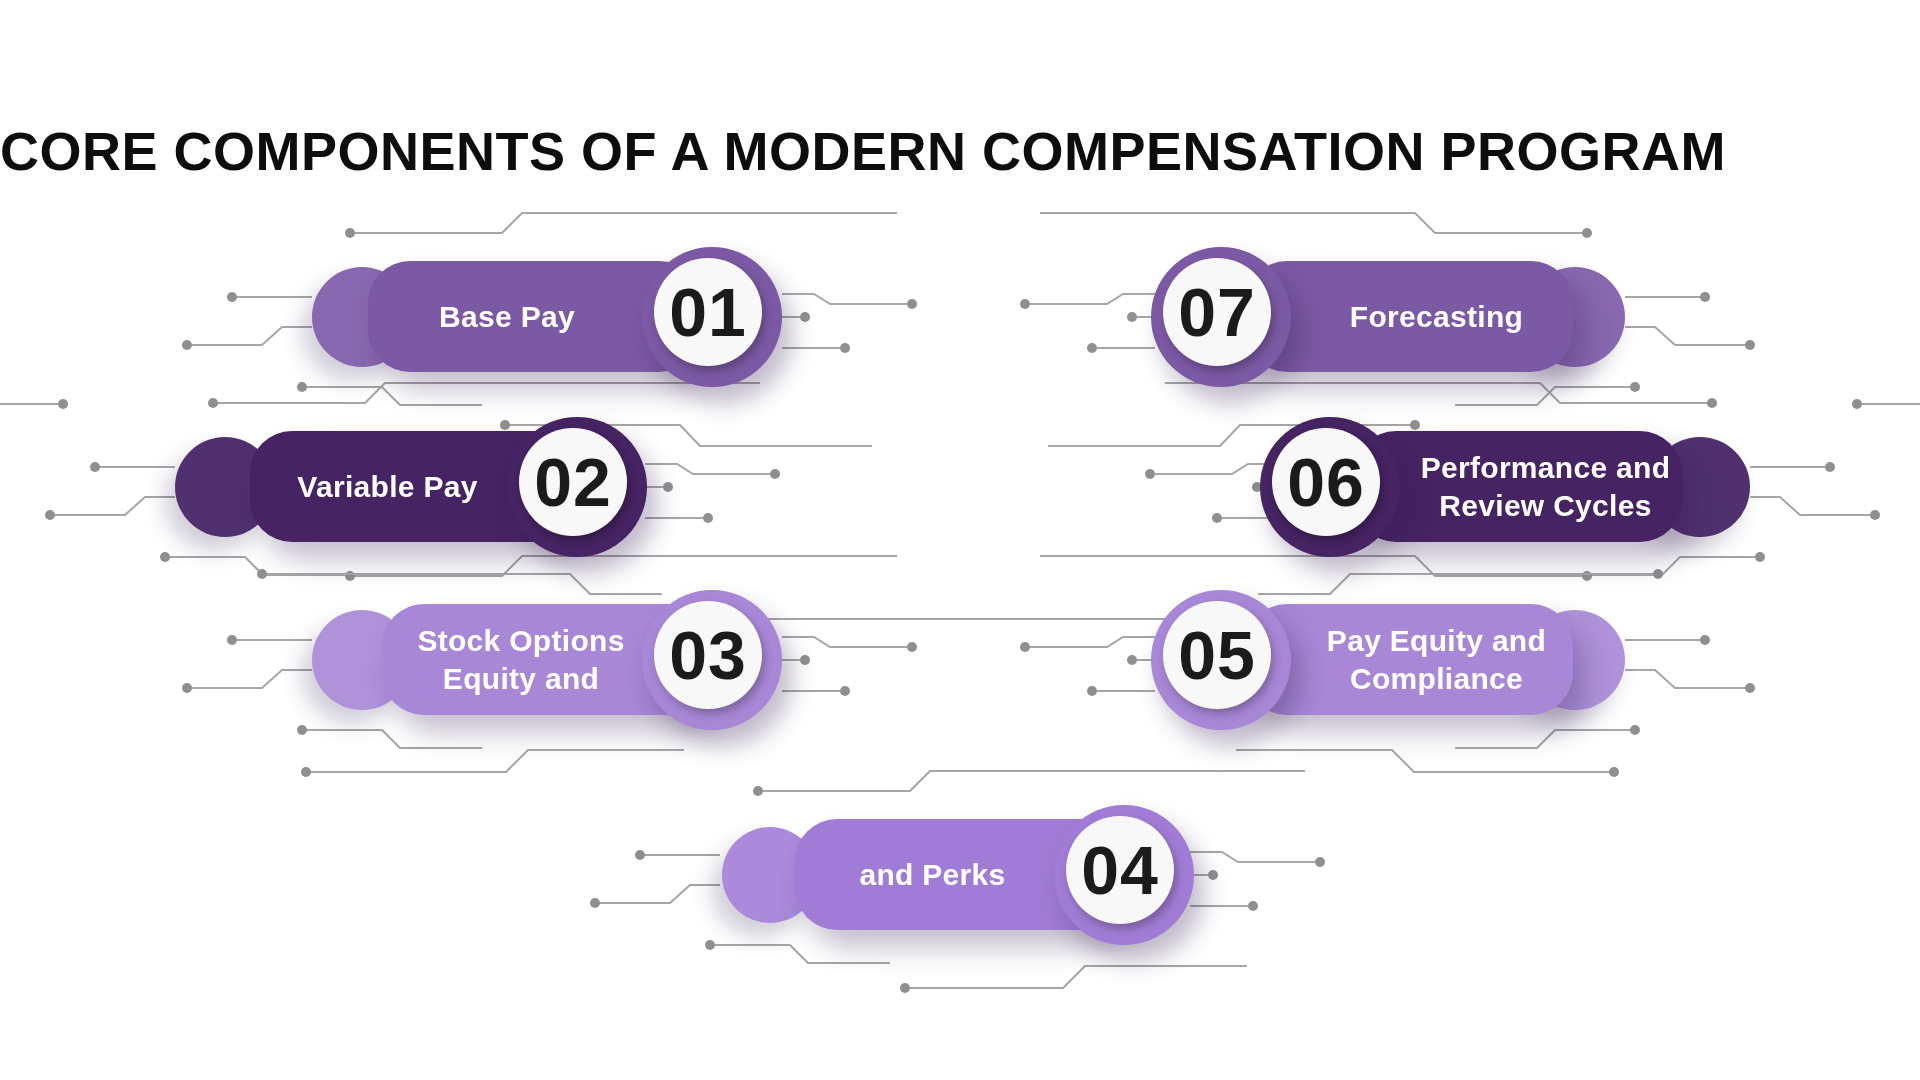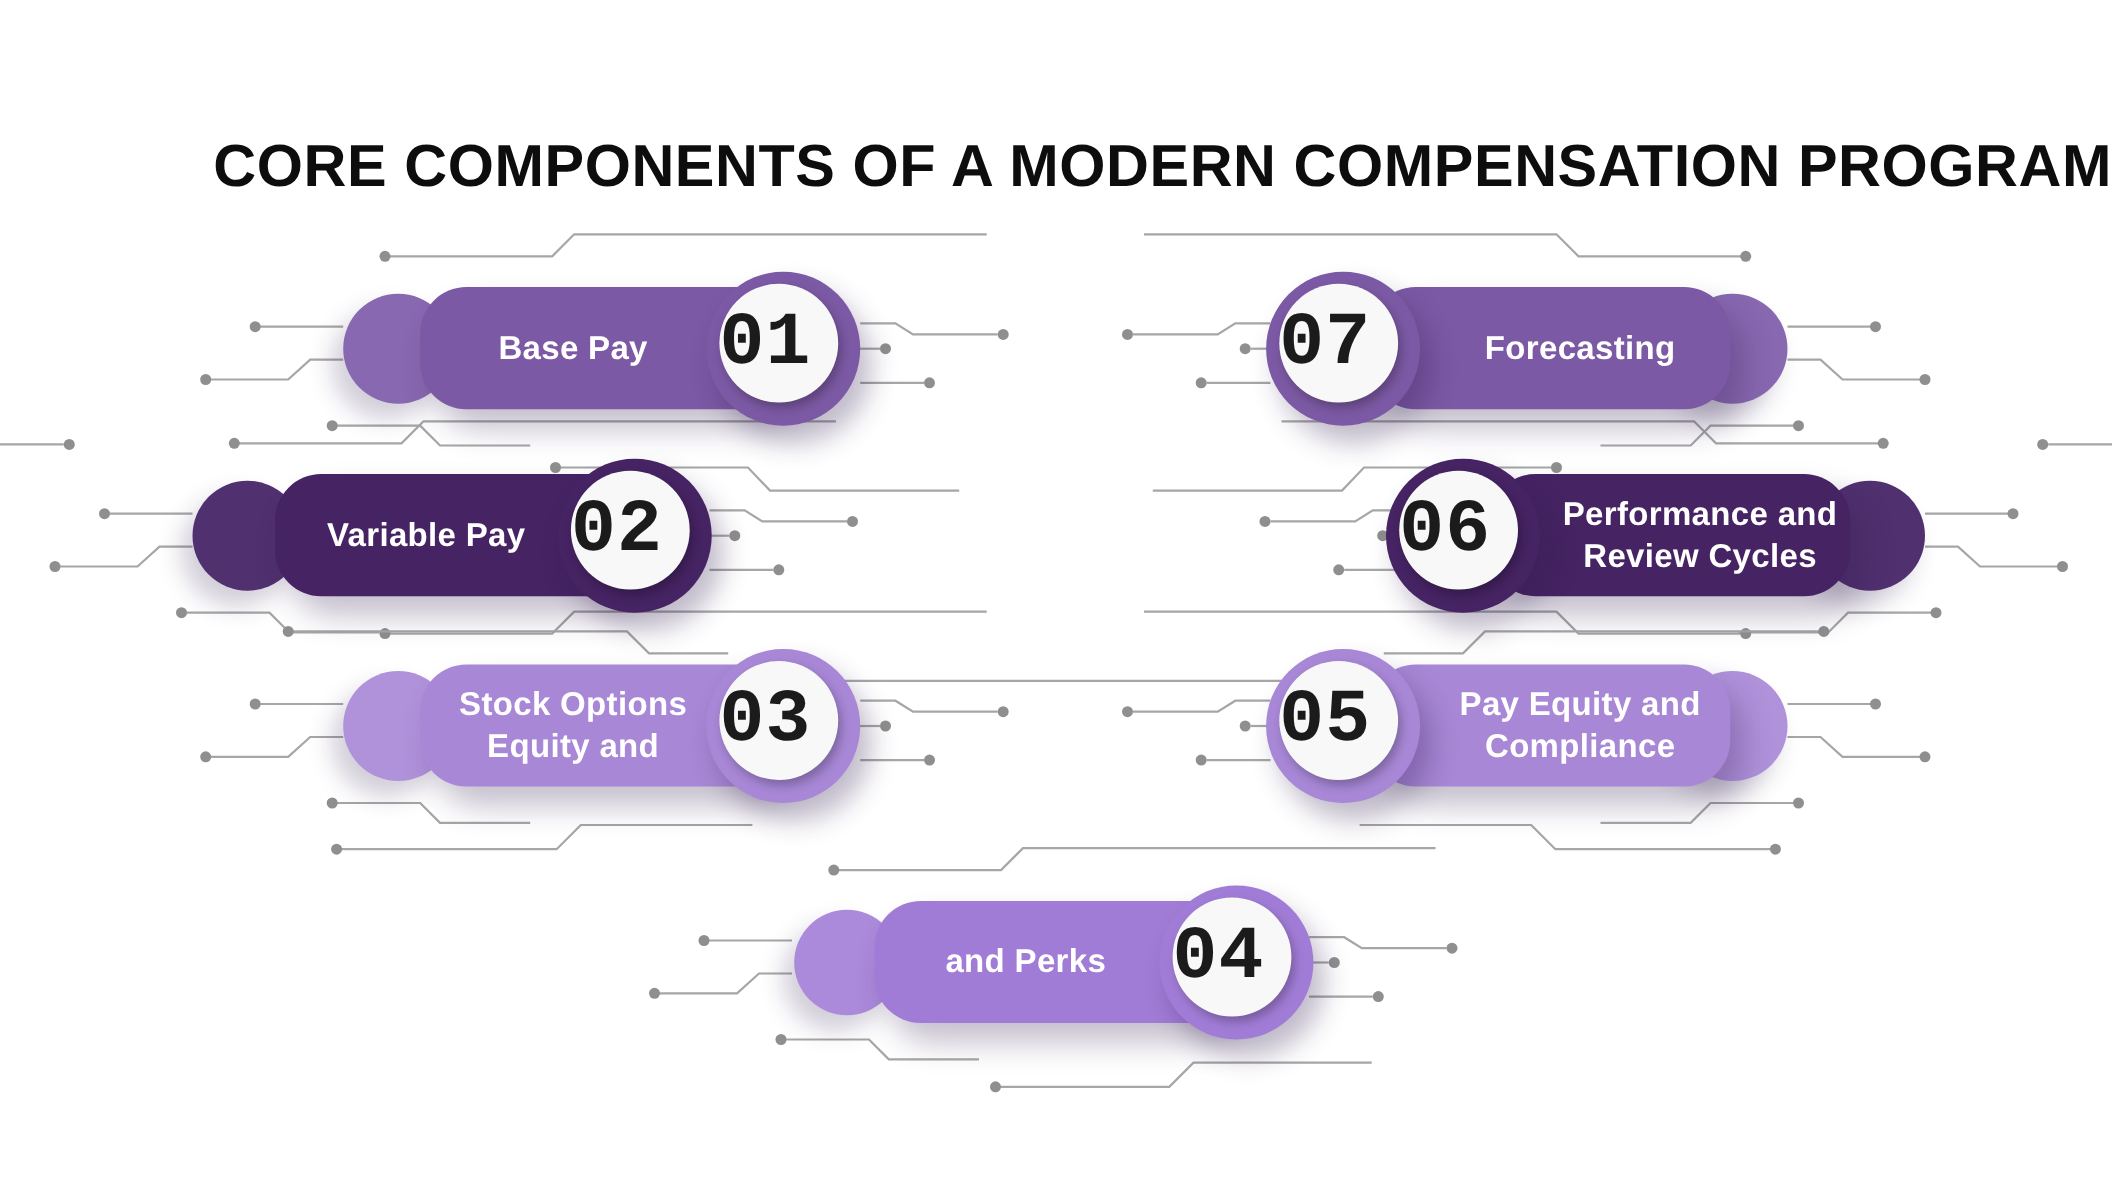--- a/index.html
+++ b/index.html
@@ -4,21 +4,21 @@
 <style>
   html,body{margin:0;padding:0;}
   body{
     width:1920px;height:1080px;position:relative;overflow:hidden;
     background:#ffffff;
     font-family:"Liberation Sans", sans-serif;
   }
   
   .title{
     position:absolute;left:0;right:0;top:84px;z-index:2;
-    text-align:right;font-size:54px;font-weight:800;letter-spacing:.5px;
+    text-align:left;font-size:54px;font-weight:800;letter-spacing:.5px;
     color:#0d0d0d;
   }
   
   svg.circuits{position:absolute;left:0;top:0;z-index:0;}
   svg.circuits polyline, svg.circuits line{fill:none;stroke:#a6a6a6;stroke-width:2;}
   svg.circuits circle{fill:#8f8f8f;stroke:none;}
   
   .item{position:absolute;inset:0;z-index:1;pointer-events:none;}
   .item .bump{
     position:absolute;width:100px;height:100px;border-radius:50%;
@@ -40,27 +40,27 @@
   .item .label span{display:block;}
   .item .label span:empty{display:none;}
   .item .ring{
     position:absolute;width:140px;height:140px;border-radius:50%;
     background:var(--c);z-index:3;
     box-shadow:10px 16px 24px rgba(46,26,77,.30);
   }
   .item .disc{
     position:absolute;left:12px;top:11px;width:108px;height:108px;border-radius:50%;
     background:#f8f8f8;box-shadow:3px 5px 9px rgba(0,0,0,.25);
-    display:flex;align-items:center;font-family:Liberation Mono, monospace;
+    display:flex;align-items:center;justify-content:center;
   }
   .item .num{
     font-size:68px;font-weight:bold;color:#1b1b1b;letter-spacing:1px;
   }
   
-  #i1 .bump{left:312px;top:267px} #i1 .bar{left:382px;top:261px;width:333px} #i1 .ring{left:642px;top:247px}
+  #i1 .bump{left:312px;top:267px} #i1 .bar{left:368px;top:261px;width:333px} #i1 .ring{left:642px;top:247px}
   #i2 .bump{left:175px;top:437px} #i2 .bar{left:250px;top:431px;width:330px} #i2 .ring{left:507px;top:417px}
   #i3 .bump{left:312px;top:610px} #i3 .bar{left:382px;top:604px;width:333px} #i3 .ring{left:642px;top:590px}
   #i4 .bump{left:722px;top:827px} #i4 .bar{left:795px;top:819px;width:330px} #i4 .ring{left:1054px;top:805px}
   #i5 .bump{left:1525px;top:610px} #i5 .bar{left:1245px;top:604px;width:328px} #i5 .ring{left:1151px;top:590px}
   #i6 .bump{left:1650px;top:437px} #i6 .bar{left:1354px;top:431px;width:328px} #i6 .ring{left:1260px;top:417px}
   #i7 .bump{left:1525px;top:267px} #i7 .bar{left:1245px;top:261px;width:328px} #i7 .ring{left:1151px;top:247px}
 </style>
 </head>
 <body>
 

